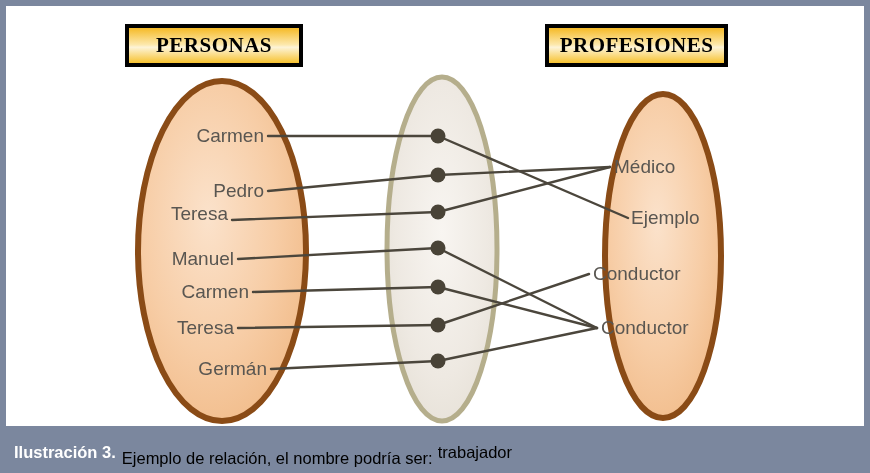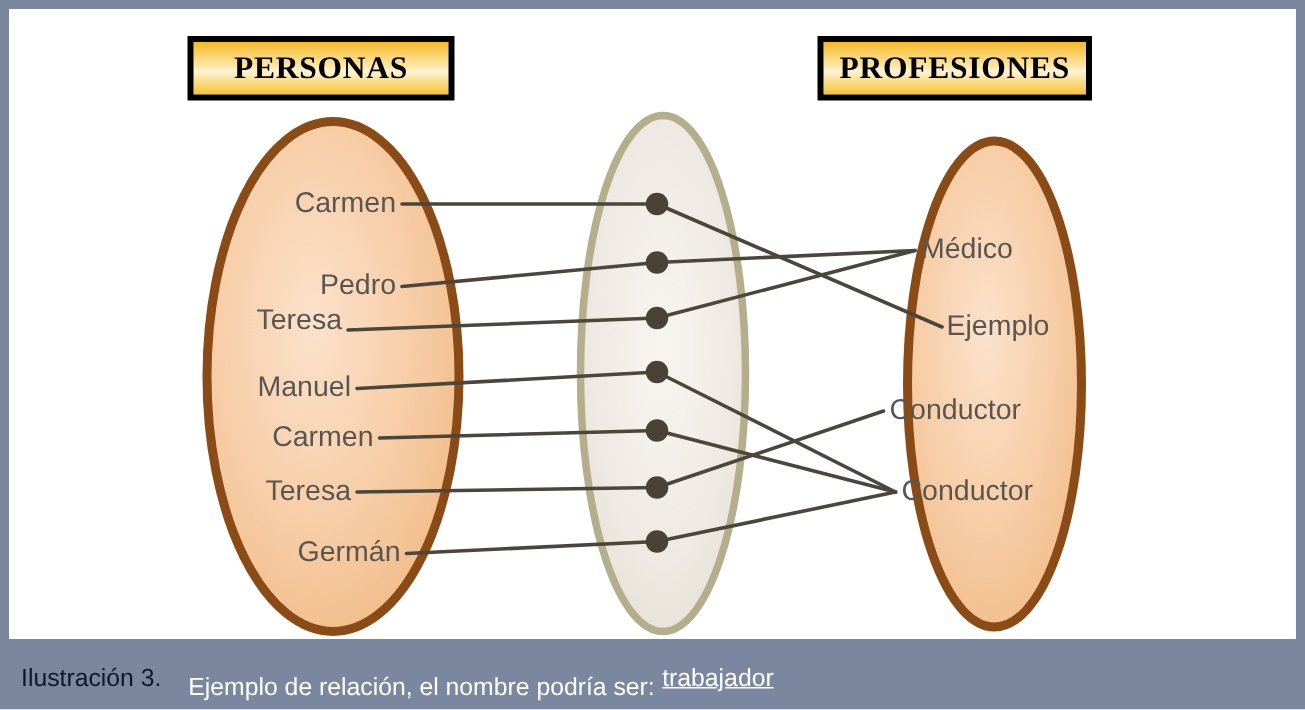--- a/index.html
+++ b/index.html
@@ -84,32 +84,31 @@
     width: 870px;
     height: 41px;
     background: #7b879e;
     display: flex;
     align-items: center;
     box-sizing: border-box;
     padding-left: 14px;
     font-size: 16.5px;
   }
   .caption-strong {
-    color: #0f172a;
-    font-weight: normal;
-    margin-right: 18px;
+    color: #ffffff;
+    font-weight: bold;
+    margin-right: 6px;
   }
   .caption-text {
-    color: #ffffff;
+    color: #000000;
     margin-top: 12px;
   }
   .caption-accent {
-    color: #ffffff;
+    color: #000000;
     margin-left: 5px;
-    text-decoration: underline;
   }
 </style>
 </head>
 <body>
 
 <div id="figure">
 
   <div class="canvas-frame">
 
     <svg class="diagram-svg" viewBox="0 0 870 432">

